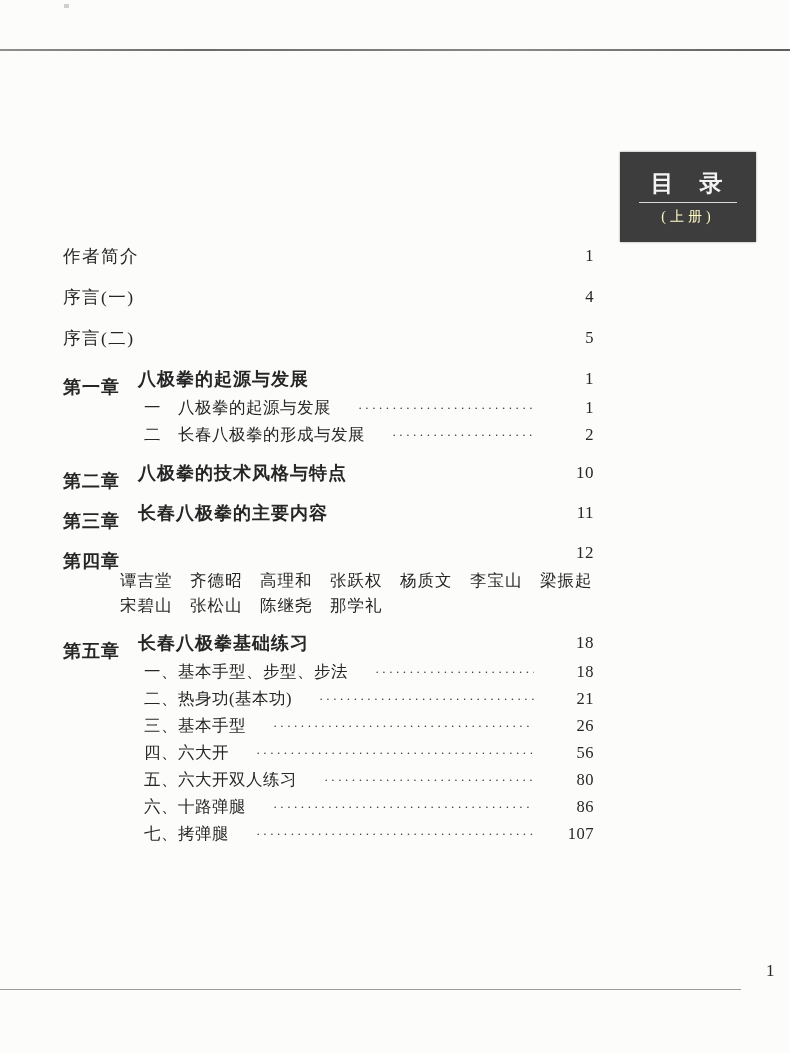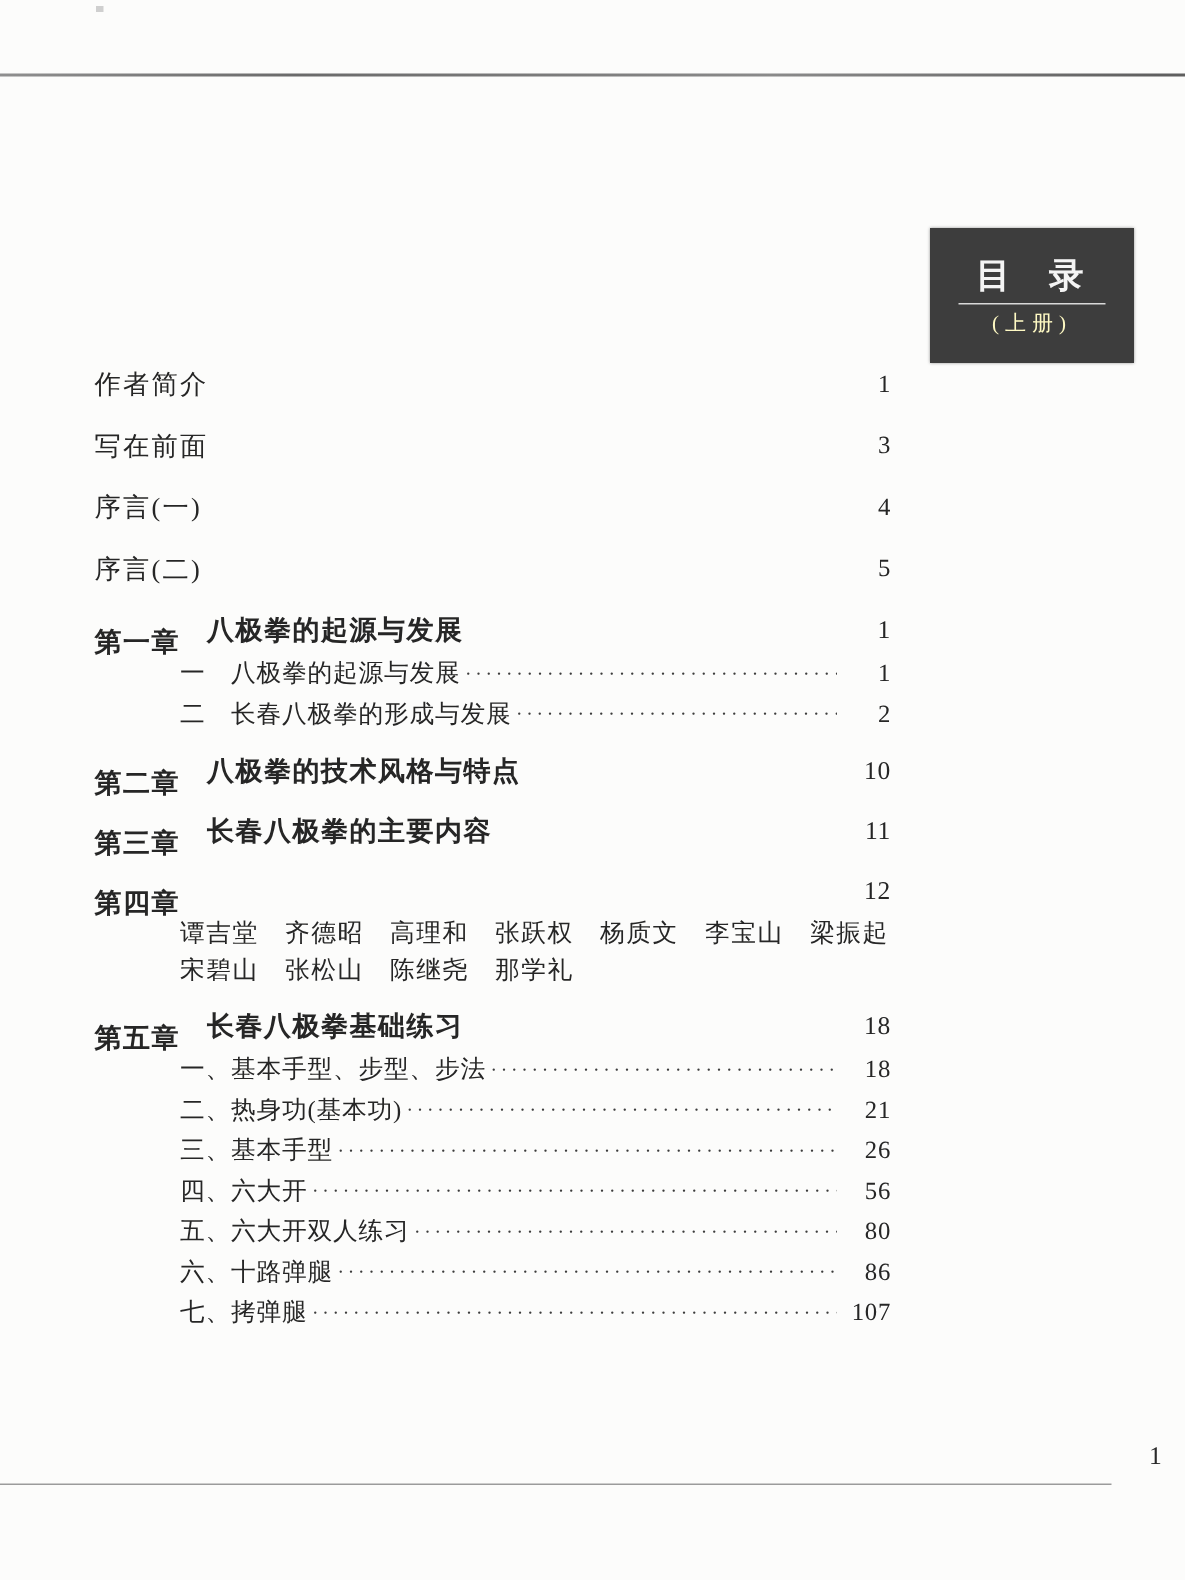--- a/index.html
+++ b/index.html
@@ -22,21 +22,21 @@
     color:#f4f4f4;font-size:23px;font-weight:bold;letter-spacing:3px;word-spacing:14px;
     white-space:pre;line-height:1;margin-top:2px;
   }
   .toc-box-rule{width:98px;height:1px;background:#d9d9d9;margin:7px 0 7px;}
   .toc-box-subtitle{color:#fef9c3;font-size:14px;letter-spacing:4px;line-height:1;}
   .toc-list{position:absolute;left:63px;top:243px;width:531px;display:flex;flex-direction:column;}
   .row{display:flex;align-items:center;white-space:nowrap;}
   .row.front{height:26px;margin-bottom:15px;font-size:17.5px;letter-spacing:1.5px;}
   .row.chapter{height:26px;margin-bottom:2px;font-size:18px;font-weight:bold;letter-spacing:1px;}
   .row.chapter.mt{margin-top:12px;}
-  .row.sub{height:27px;font-size:16.5px;letter-spacing:.5px;}
+  .row.sub{height:27px;font-size:16.5px;letter-spacing:.5px;gap:24px;}
   .row.names{height:25px;font-size:16.5px;}
   .chap{margin-right:18px;flex:none;margin-top:16px;}
   .indent{width:57px;flex:none;}
   .lbl{flex:none;}
   .names-text{letter-spacing:1px;}
   .fill{flex:1 1 auto;overflow:hidden;}
   .dots{font-size:13px;letter-spacing:2.5px;color:#3c3c3c;padding:0 4px 0 3px;font-weight:normal;}
   .num{
     width:36px;flex:none;text-align:right;font-size:16.5px;font-weight:normal;
     font-family:"Liberation Serif","DejaVu Serif",serif;letter-spacing:.5px;
@@ -56,25 +56,20 @@
     <div class="toc-box-title">目 录</div>
     <div class="toc-box-rule"></div>
     <div class="toc-box-subtitle">(上册)</div>
   </div>
 
   <div class="toc-list" id="toc-list">
       <div class="row front">
         <span class="lbl">作者简介</span>
         <span class="fill"></span>
         <span class="num">1</span>
-      </div>
-      <div class="row front">
-        <span class="lbl">写在前面</span>
-        <span class="fill"></span>
-        <span class="num">3</span>
       </div>
       <div class="row front">
         <span class="lbl">序言(一)</span>
         <span class="fill"></span>
         <span class="num">4</span>
       </div>
       <div class="row front">
         <span class="lbl">序言(二)</span>
         <span class="fill"></span>
         <span class="num">5</span>

